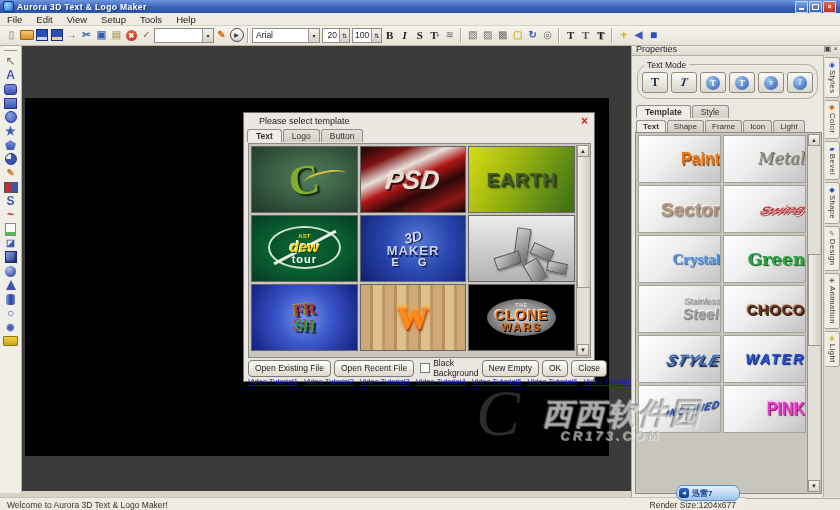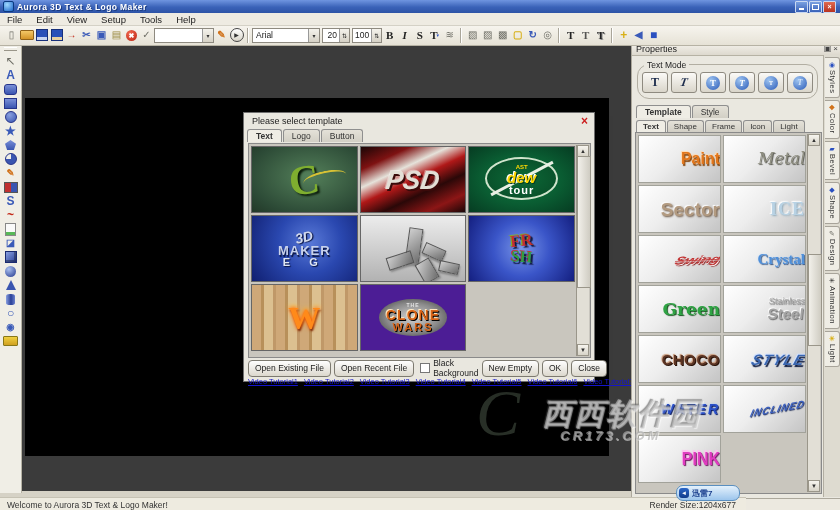--- a/index.html
+++ b/index.html
@@ -68,21 +68,21 @@
   .wm-logo{left:455px;top:330px;font-family:"Liberation Serif",serif;font-size:66px;font-style:italic;
            color:rgba(125,145,120,.32);z-index:2;}
   
   .wm-text{left:542px;top:394px;z-index:45;font-size:30px;font-weight:bold;font-style:italic;letter-spacing:2px;
            color:rgba(195,195,195,.60);text-shadow:1px 1px 1px rgba(255,255,255,.55),-1px -1px 1px rgba(70,70,70,.55);pointer-events:none;}
   .wm-domain{left:560px;top:428px;z-index:45;font-size:13px;font-weight:bold;letter-spacing:3px;font-style:italic;
              color:rgba(175,175,175,.65);text-shadow:1px 1px 0 rgba(255,255,255,.5);pointer-events:none;}
   
   .dialog{left:243px;top:112px;width:350px;height:268px;background:#e9e7df;border:1px solid #6f6f6f;
           box-shadow:3px 4px 10px rgba(0,0,0,.65);z-index:10;}
-  .d-title{height:15px;display:flex;align-items:center;padding-left:8px;font-size:9px;color:#222;}
+  .d-title{height:15px;display:flex;align-items:center;padding-left:15px;font-size:9px;color:#222;}
   .d-close{margin-left:auto;color:#cc1f1f;font-weight:bold;font-size:12px;padding-right:6px;line-height:1;}
   .d-tabs{height:14px;display:flex;padding-left:3px;gap:1px;align-items:flex-end;}
   .tab{font-size:8.5px;padding:1px 8px 1px;border:1px solid #8f8f8f;border-bottom:none;border-radius:3px 3px 0 0;
        background:linear-gradient(#e4e1d8,#d2cfc5);color:#333;}
   .tab.active{background:#efede5;font-weight:bold;}
   .d-grid{position:absolute;left:4px;top:30px;width:341px;height:213px;border:1px solid #8a8a8a;background:#c9c6be;}
   .d-cells{position:absolute;left:2px;top:2px;width:324px;height:209px;display:grid;
            grid-template-columns:repeat(3,1fr);grid-auto-rows:67px;gap:2px;}
   .dthumb{position:relative;overflow:hidden;border:1px solid #666;display:flex;flex-direction:column;
           align-items:center;justify-content:center;line-height:1;}
@@ -124,21 +124,21 @@
   #th-metal{background:linear-gradient(180deg,#ececec,#b2b2b2);}
   #th-metal .blk{position:absolute;background:linear-gradient(135deg,#cfcfcf,#6e6e6e);border:1px solid #555;box-shadow:1px 2px 2px #888;}
   #th-fresh{background:radial-gradient(circle,#7a96e8 0%,#3a55c8 45%,#141f80 100%);}
   #th-fresh .t1{font-family:"Liberation Serif",serif;font-size:17px;font-weight:bold;color:#c33030;
                 transform:rotate(-6deg);text-shadow:2px 2px 1px #101840,-1px -1px 0 #7fae2f;}
   #th-fresh .t2{font-family:"Liberation Serif",serif;font-size:16px;font-weight:bold;color:#2f9e44;
                 transform:rotate(4deg);text-shadow:2px 2px 1px #101840,-1px -1px 0 #c33030;}
   #th-fire{background:repeating-linear-gradient(90deg,#cfa878 0 9px,#b8905a 9px 12px,#dcc090 12px 21px,#c09868 21px 24px);}
   #th-fire .big{font-family:"Liberation Serif",serif;font-size:32px;font-weight:bold;color:#ff8a1a;
                 text-shadow:0 0 4px #ff4a00,0 -2px 5px #ffd040,1px 2px 2px #601800;}
-  #th-clone{background:#4c1d95;}
+  #th-clone{background:#000000;}
   #th-clone::before{content:"";position:absolute;left:18px;right:18px;top:14px;bottom:14px;border-radius:50%;
                     background:radial-gradient(ellipse,#d4d4d4 0%,#8a8a8a 55%,#474747 90%);}
   #th-clone span{z-index:1;}
   #th-clone .t1{font-size:5px;font-weight:bold;color:#e4e4e4;letter-spacing:1px;}
   #th-clone .t2{font-size:14px;font-weight:bold;color:#d86418;letter-spacing:1px;text-shadow:1px 1px 0 #000,-1px -1px 0 #ffe8c0;}
   #th-clone .t3{font-size:11px;font-weight:bold;color:#d86418;letter-spacing:2px;text-shadow:1px 1px 0 #000;}
   
   .properties{left:631px;top:41px;width:209px;height:456px;background:#eae8e0;border:1px solid #aca89c;z-index:20;}
   .p-header{height:13px;display:flex;align-items:center;padding:0 3px 0 4px;font-size:9px;
             background:linear-gradient(#f6f4ee,#ddd9ce);border-bottom:1px solid #b6b2a4;}
@@ -467,20 +467,23 @@
   </div>
   <div class="d-grid">
     <div class="d-cells">
       <div class="dthumb" id="th-c">
         <span class="big">C</span>
         <span class="flourish"></span>
       </div>
       <div class="dthumb" id="th-psd">
         <span class="big">PSD</span>
       </div>
+      <div class="dthumb" id="th-earth">
+        <span class="big">EARTH</span>
+      </div>
       <div class="dthumb" id="th-dew">
         <span class="ray"></span>
         <span class="t1">AST</span>
         <span class="t2">dew</span>
         <span class="t3">tour</span>
       </div>
       <div class="dthumb" id="th-3dm">
         <span class="t1">3D</span>
         <span class="t2">MAKER</span>
         <span class="t3">E G</span>
@@ -606,26 +609,20 @@
           </span>
         </div>
 
         <div class="tpl-thumb">
           <span class="tpl-text t-sector" style="color: rgb(178, 154, 128);">
             <span class="l1">Sector</span>
             <span class="l2"></span>
           </span>
         </div>
 
-        <div class="tpl-thumb">
-          <span class="tpl-text t-ice" style="color: rgb(184, 210, 228);">
-            <span class="l1">ICE</span>
-            <span class="l2"></span>
-          </span>
-        </div>
 
         <div class="tpl-thumb">
           <span class="tpl-text t-swing" style="color: rgb(194, 53, 53);">
             <span class="l1">Swing</span>
             <span class="l2"></span>
           </span>
         </div>
 
         <div class="tpl-thumb">
           <span class="tpl-text t-crystal" style="color: rgb(79, 143, 217);">

